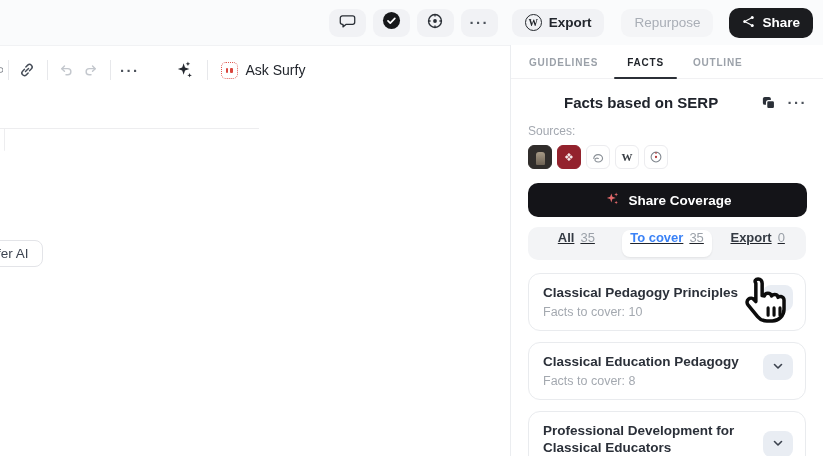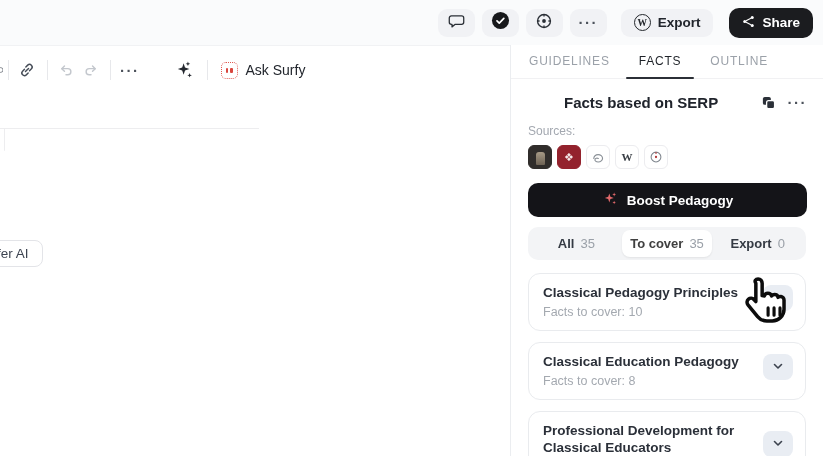--- a/index.html
+++ b/index.html
@@ -50,21 +50,21 @@
     display:flex; align-items:center; font-size:13.5px; color:#3d4451; white-space:nowrap; cursor:pointer;
   }
   .surfer-ai-btn::before { content:""; display:inline-block; width:2px; height:11px; background:#3d4451; margin-right:6px; }
   
   .panel {
     position:absolute; top:45px; left:510px; width:313px; height:411px;
     background:#ffffff; border-left:1px solid #ebedf0;
   }
   .tabs { display:flex; gap:27px; padding:0 0 0 17px; height:34px; align-items:flex-end; border-bottom:1px solid #f1f1f3; }
   .tab {
-    font-size:12px; font-weight:400; letter-spacing:.8px; color:#9ba1a9;
+    font-size:10px; font-weight:700; letter-spacing:.8px; color:#9ba1a9;
     padding:0 1px 10px; position:relative; cursor:pointer;
   }
   .tab.active { color:#1f2329; }
   .tab.active::after { content:""; position:absolute; left:-12px; right:-12px; bottom:-1px; height:2px; background:#2b2f36; border-radius:2px; }
   .facts-header { display:flex; align-items:center; padding:15px 16px 0 17px; }
   .facts-title { flex:1; font-size:15px; font-weight:700; color:#20242c;margin-left:36px; }
   .hdr-icon { margin-left:12px; cursor:pointer; display:flex; align-items:center; }
   .sources-label { padding:13px 17px 0; font-size:12px; color:#a3a8b0; }
   .chips { display:flex; gap:5px; padding:7px 17px 0; }
   .chip {
@@ -75,27 +75,27 @@
   .chip.red { background:#93222d; border-color:#93222d; }
   .statue { width:9px; height:13px; border-radius:3px 3px 1px 1px; background:linear-gradient(#a79a86,#6d6254); margin-top:3px; }
   .crest { color:#f4e9e9; font-size:11px; line-height:1; }
   .boost-btn {
     margin:14px 17px 0; width:279px; height:34px; border-radius:10px; background:#141418;
     display:flex; align-items:center; justify-content:center; gap:8px;
     color:#fff; font-size:13.5px; font-weight:700; cursor:pointer;
   }
   .segs { margin:10px 17px 0; height:33px; background:#f3f4f6; border-radius:10px; display:flex; padding:3px; }
   .seg {
-    flex:1; display:flex; align-items:center; justify-content:center; gap:6px;
-    font-size:13px; border-radius:8px; cursor:pointer;
+    flex:1; display:flex; justify-content:center; gap:6px;
+    font-size:13px; border-radius:8px; cursor:pointer;text-decoration:underline;
   }
   .seg .lbl { color:#343a43; font-weight:600; }
   .seg .cnt { color:#9aa0a8; }
   .seg.active { background:#fff; box-shadow:0 1px 2px rgba(20,22,26,.08); }
-  .seg.active .lbl { color:#404040; font-weight:700; }
+  .seg.active .lbl { color:#3b82f6; font-weight:700; }
   .cards { margin:13px 17px 0; display:flex; flex-direction:column; gap:11px; }
   .card {
     border:1px solid #e9ebee; border-radius:12px; background:#fff;
     padding:11px 12px 11px 14px; display:flex; align-items:flex-start; gap:10px; cursor:pointer;
   }
   .card-text { flex:1; }
   .card-title { font-size:13.5px; font-weight:700; color:#2b3039; line-height:1.25; }
   .card-sub { margin-top:3px; font-size:12.5px; color:#a4a9b0; }
   .chev-btn {
     width:30px; height:26px; border-radius:8px; background:#e9edf3; flex-shrink:0;
@@ -134,20 +134,23 @@
       </svg>
     </span>
   </div>
   <div class="tb-icon-btn">
     <span class="dots">···</span>
   </div>
 
   <div class="tb-text-btn export-btn">
     <span class="wp-circle">W</span>
     <span>Export</span>
+  </div>
+  <div class="tb-text-btn repurpose-btn">
+    <span>Repurpose</span>
   </div>
   <div class="tb-text-btn share-btn">
     <span>
       <svg width="13" height="13" viewBox="0 0 16 16">
         <circle cx="12.6" cy="3" r="1.9" fill="#fff"></circle>
         <circle cx="3.4" cy="8" r="1.9" fill="#fff"></circle>
         <circle cx="12.6" cy="13" r="1.9" fill="#fff"></circle>
         <path d="M5 7.2 L11 4 M5 8.8 L11 12" stroke="#fff" stroke-width="1.4"></path>
       </svg>
     </span>
@@ -253,21 +256,21 @@
   </div>
 
   <div class="boost-btn">
     <span>
       <svg width="17" height="17" viewBox="0 0 20 20" fill="#e2696b">
         <path d="M8.6 4 L9.9 8 13.9 9.3 9.9 10.6 8.6 14.6 7.3 10.6 3.3 9.3 7.3 8 Z"></path>
         <path d="M14.3 3 l.6 1.7 1.7.6 -1.7.6 -.6 1.7 -.6-1.7 -1.7-.6 1.7-.6 z"></path>
         <path d="M14.3 12.6 l.55 1.5 1.5.55 -1.5.55 -.55 1.5 -.55-1.5 -1.5-.55 1.5-.55 z"></path>
       </svg>
     </span>
-    <span>Boost Pedagogy</span>
+    <span>Share Coverage</span>
   </div>
 
   <div class="segs">
     <div class="seg">
       <span class="lbl">All</span>
       <span class="cnt">35</span>
     </div>
     <div class="seg active">
       <span class="lbl">To cover</span>
       <span class="cnt">35</span>

